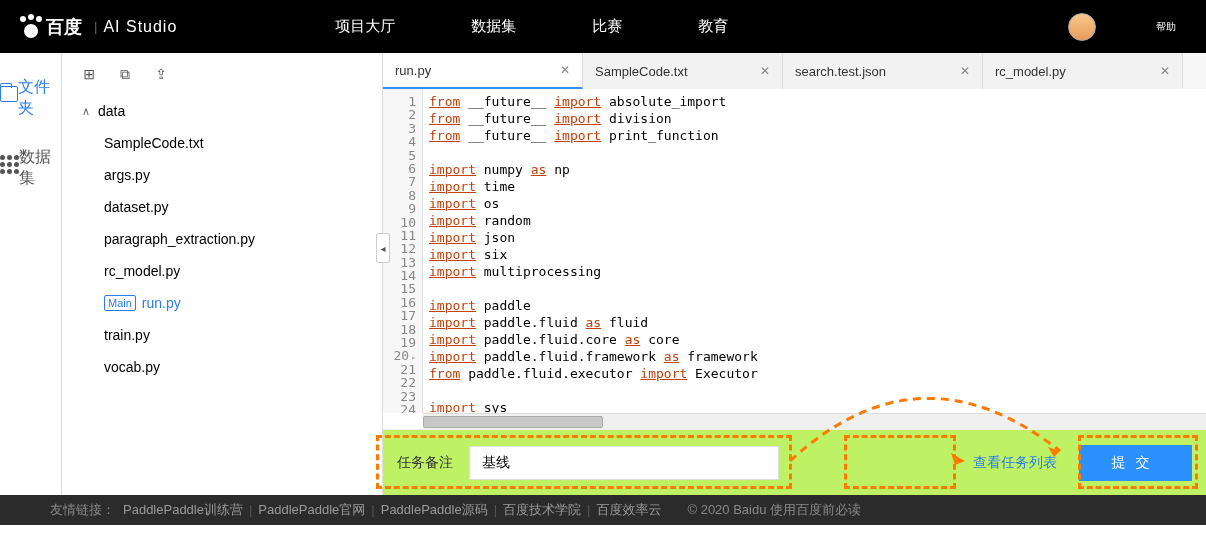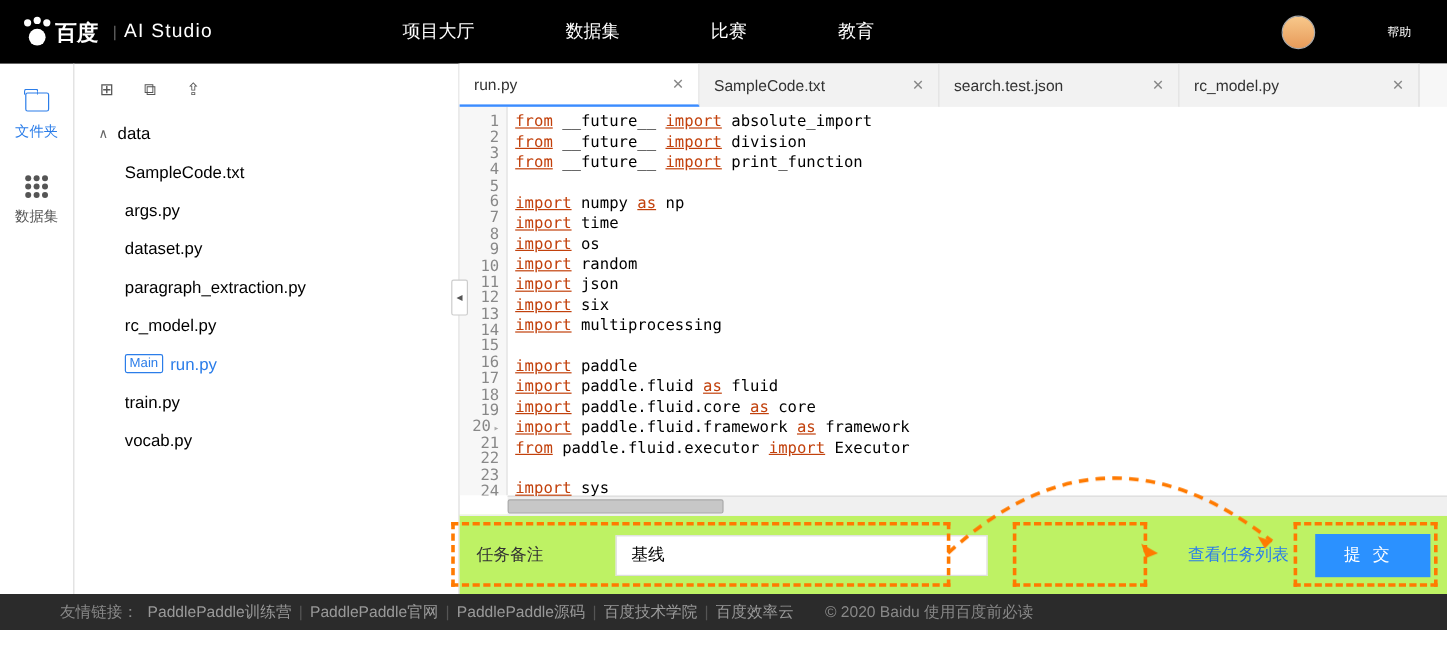--- a/index.html
+++ b/index.html
@@ -18,21 +18,21 @@
 .nav-item { margin:0 38px; font-size:15px; }
 .nav-fill { flex:1; }
 .avatar { width:28px; height:28px; border-radius:50%; background:linear-gradient(#f7c88b,#e89b5a); margin-right:60px; border:1px solid #aaa; }
 .help { font-size:10px; margin-right:10px; }
 
 
 .main { display:flex; height:442px; position:relative; }
 
 
 .rail { width:62px; border-right:1px solid #ddd; display:flex; flex-direction:column; align-items:center; padding-top:24px; }
-.rail-item { display:flex; flex-direction:column; align-items:center; margin-bottom:28px; font-size:12px; color:#555; }
+.rail-item { display:flex; align-items:center; margin-bottom:28px; font-size:16px; color:#555; }
 .rail-item.active { color:#2b7de9; }
 .rail-icon { width:20px; height:16px; margin-bottom:8px; border:1.5px solid currentColor; border-radius:2px; position:relative; }
 .rail-icon.folder::before { content:""; position:absolute; width:10px; height:4px; top:-4px; left:-1.5px; border:1.5px solid currentColor; border-bottom:none; border-radius:2px 2px 0 0; }
 .rail-icon.dataset { border:none; height:18px; width:20px; display:grid; grid-template-columns:repeat(3,5px); grid-template-rows:repeat(3,5px); gap:2px; }
 .rail-icon.dataset span { background:currentColor; border-radius:50%; }
 
 
 .filetree { width:320px; padding:12px 0 0 8px; font-size:14px; }
 .ft-toolbar { display:flex; gap:18px; padding:0 0 12px 10px; color:#555; }
 .ft-toolbar span { width:18px; height:18px; display:inline-flex; align-items:center; justify-content:center; font-size:14px; }
@@ -54,25 +54,25 @@
 .gutter div.li-20::after { content:"▸"; font-size:8px; color:#aaa; margin-left:2px; }
 .code { flex:1; padding:4px 0 0 6px; white-space:pre; overflow:auto; color:#000; }
 .kw { color:#c2410c;text-decoration:underline; }
 .collapse-handle { position:absolute; left:-7px; top:180px; width:14px; height:30px; background:#fff; border:1px solid #ccc; border-radius:2px; display:flex; align-items:center; justify-content:center; font-size:10px; color:#555; }
 .hscroll { height:16px; background:#f0f0f0; border-top:1px solid #ddd; margin-left:40px; position:relative; }
 .hscroll-thumb { position:absolute; left:0; top:2px; height:12px; width:180px; background:#c7c7c7; border:1px solid #aaa; border-radius:2px; }
 
 
 .taskbar { height:66px; display:flex; align-items:center; padding:0 14px; gap:12px; background:#bef264; border-top:1px solid #eee; }
 .task-label { font-size:14px; color:#333; margin-right:4px; }
-.task-input { width:310px; height:34px; border:1px solid #ddd; padding:0 12px; font-size:14px;margin-left:44px; }
+.task-input { width:310px; height:34px; border:1px solid #ddd; padding:0 12px; font-size:14px; }
 .task-spacer { flex:1; }
 .link-btn { color:#2b7de9; font-size:14px; padding:6px 10px; background:none; border:none; }
 .btn-gray { background:#d7d7d7; color:#fff; border:none; width:90px; height:36px; font-size:14px; letter-spacing:6px; padding-left:6px; }
-.btn-blue { background:#2b91ff; color:#fff; border:none; width:96px; height:36px; font-size:14px; letter-spacing:10px; padding-left:0; }
+.btn-blue { background:#2b91ff; color:#fff; border:none; width:113px; height:36px; font-size:14px; letter-spacing:10px; padding-left:0; }
 
 
 .dash { position:absolute; border:3px dashed #ff7a00; pointer-events:none; }
 .dash1 { left:376px; bottom:6px; width:416px; height:54px; }
 .dash2 { left:844px; bottom:6px; width:112px; height:54px; }
 .dash3 { left:1078px; bottom:6px; width:120px; height:54px; }
 .arrow-svg { position:absolute; left:760px; bottom:24px; width:320px; height:120px; pointer-events:none; }
 
 
 .footer { height:30px; background:#2b2b2b; color:#888; display:flex; align-items:center; padding:0 50px; font-size:13px; gap:8px; }

